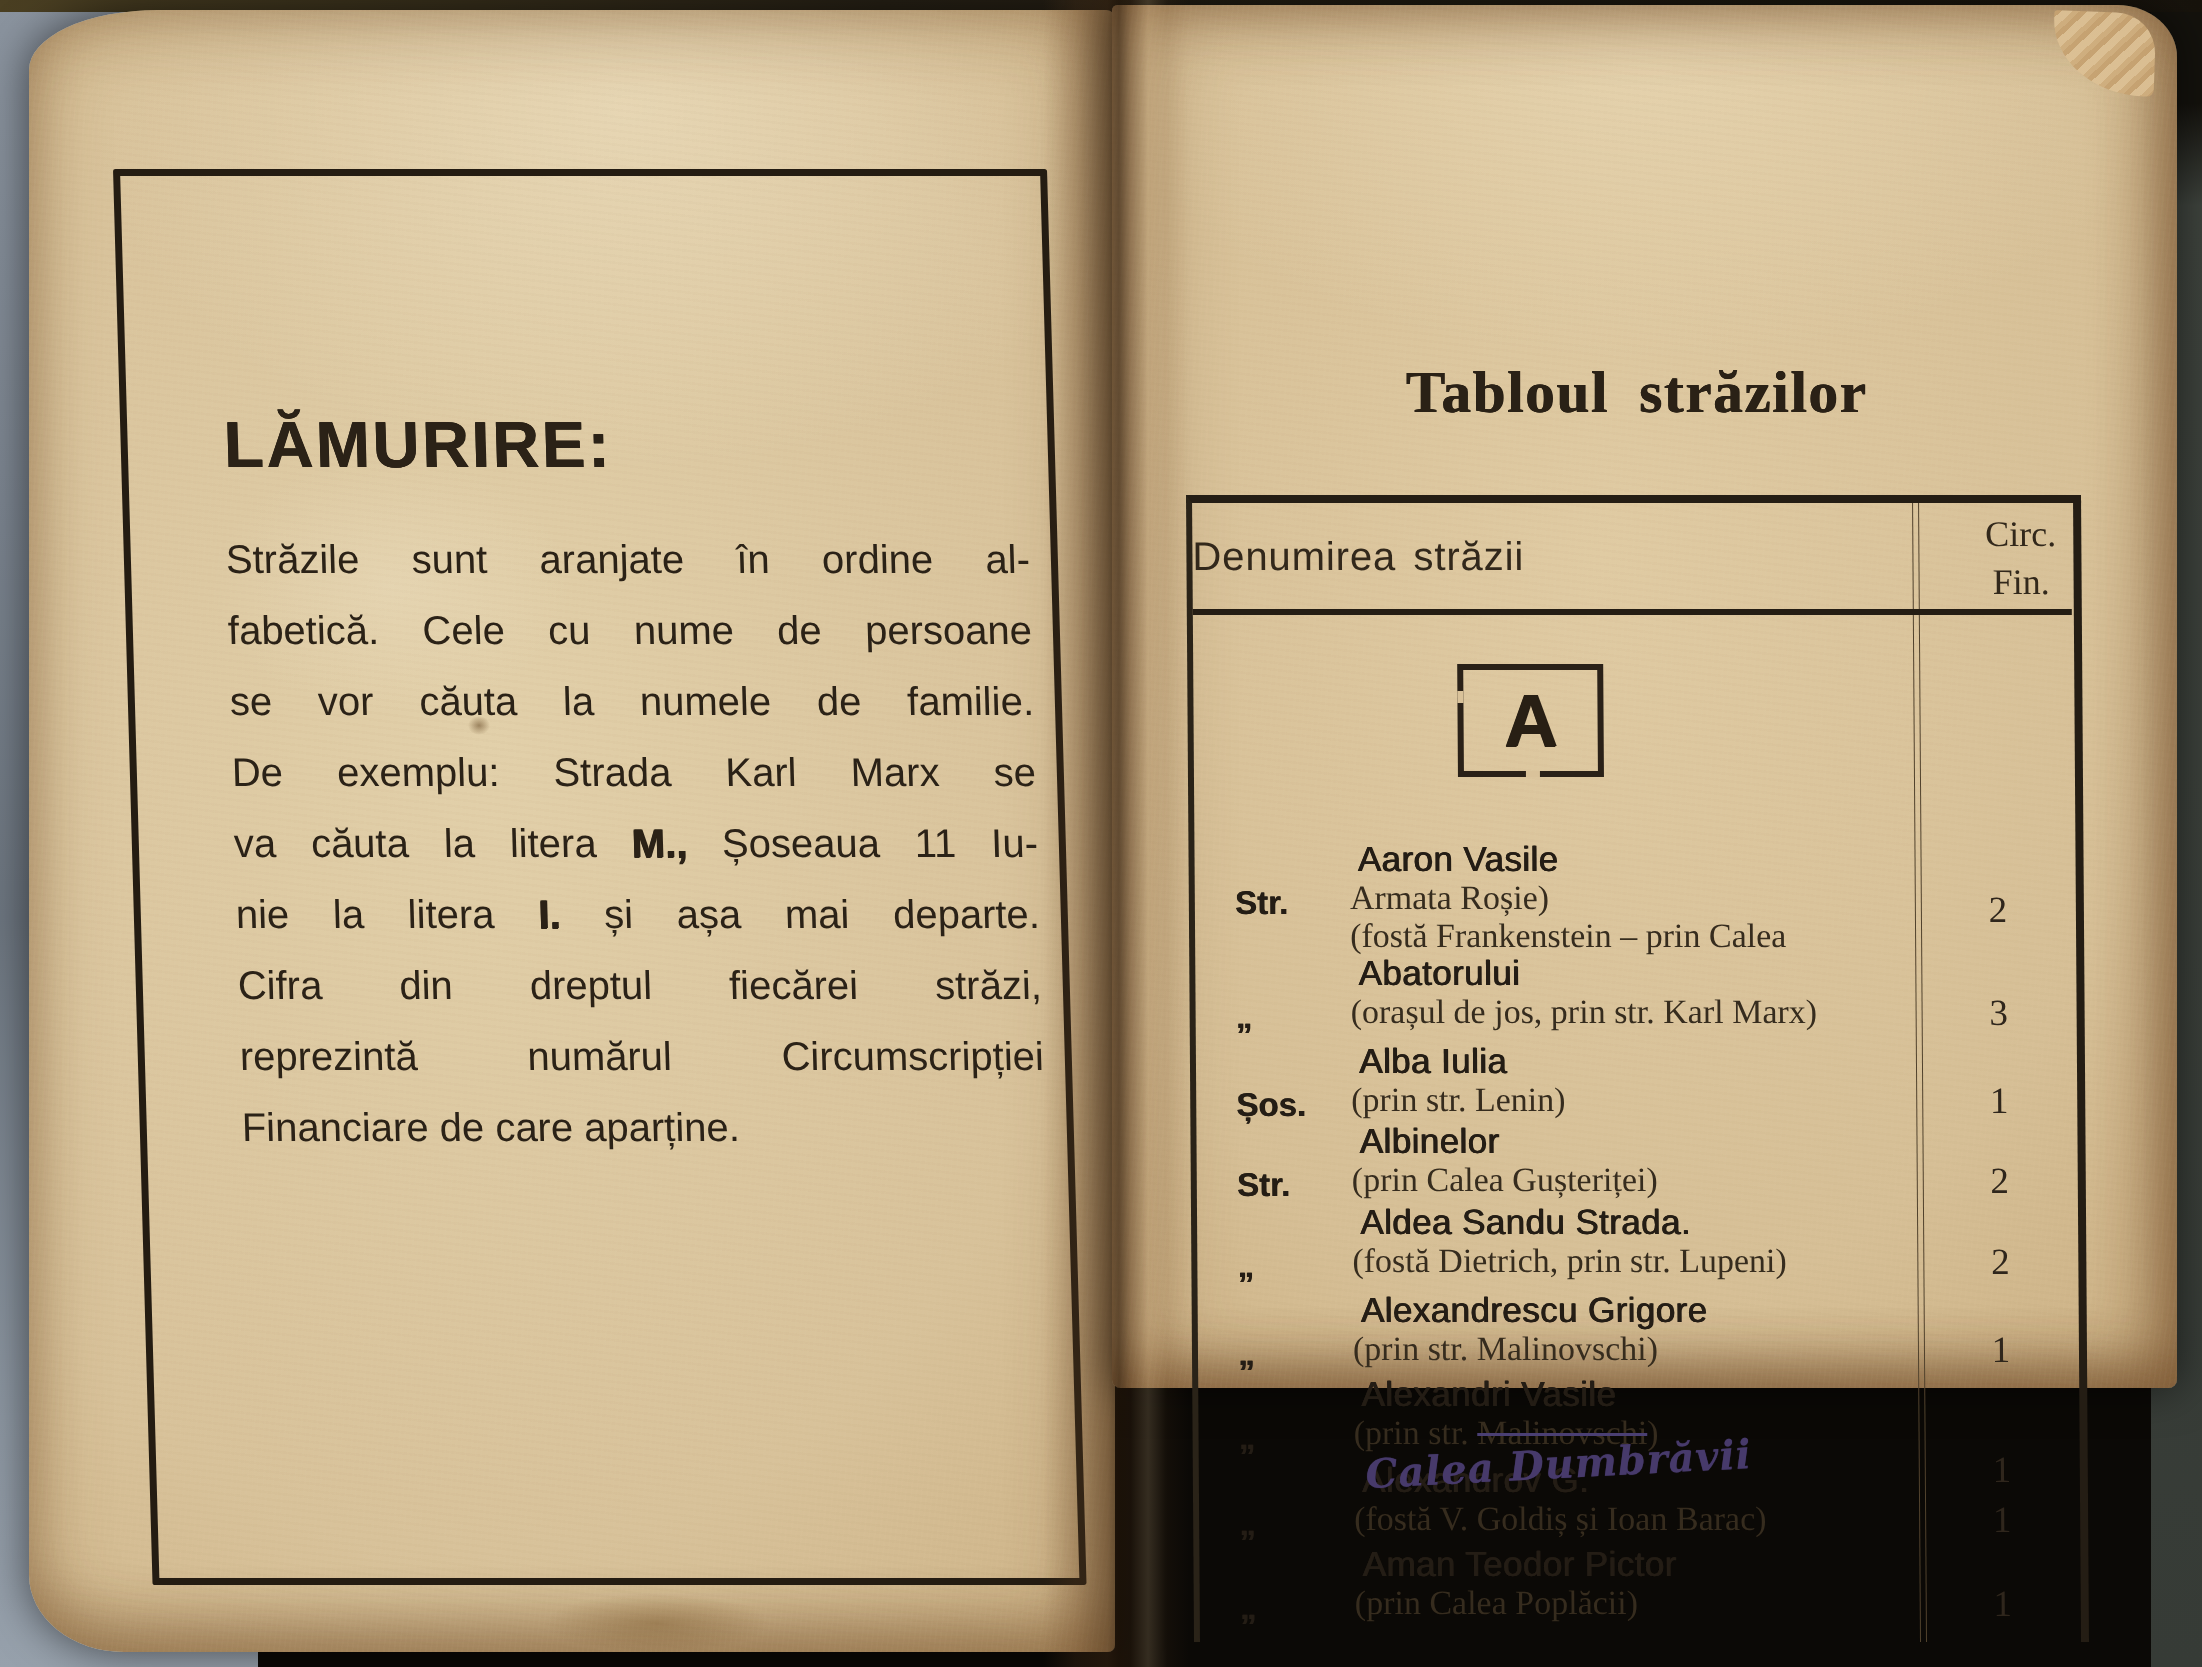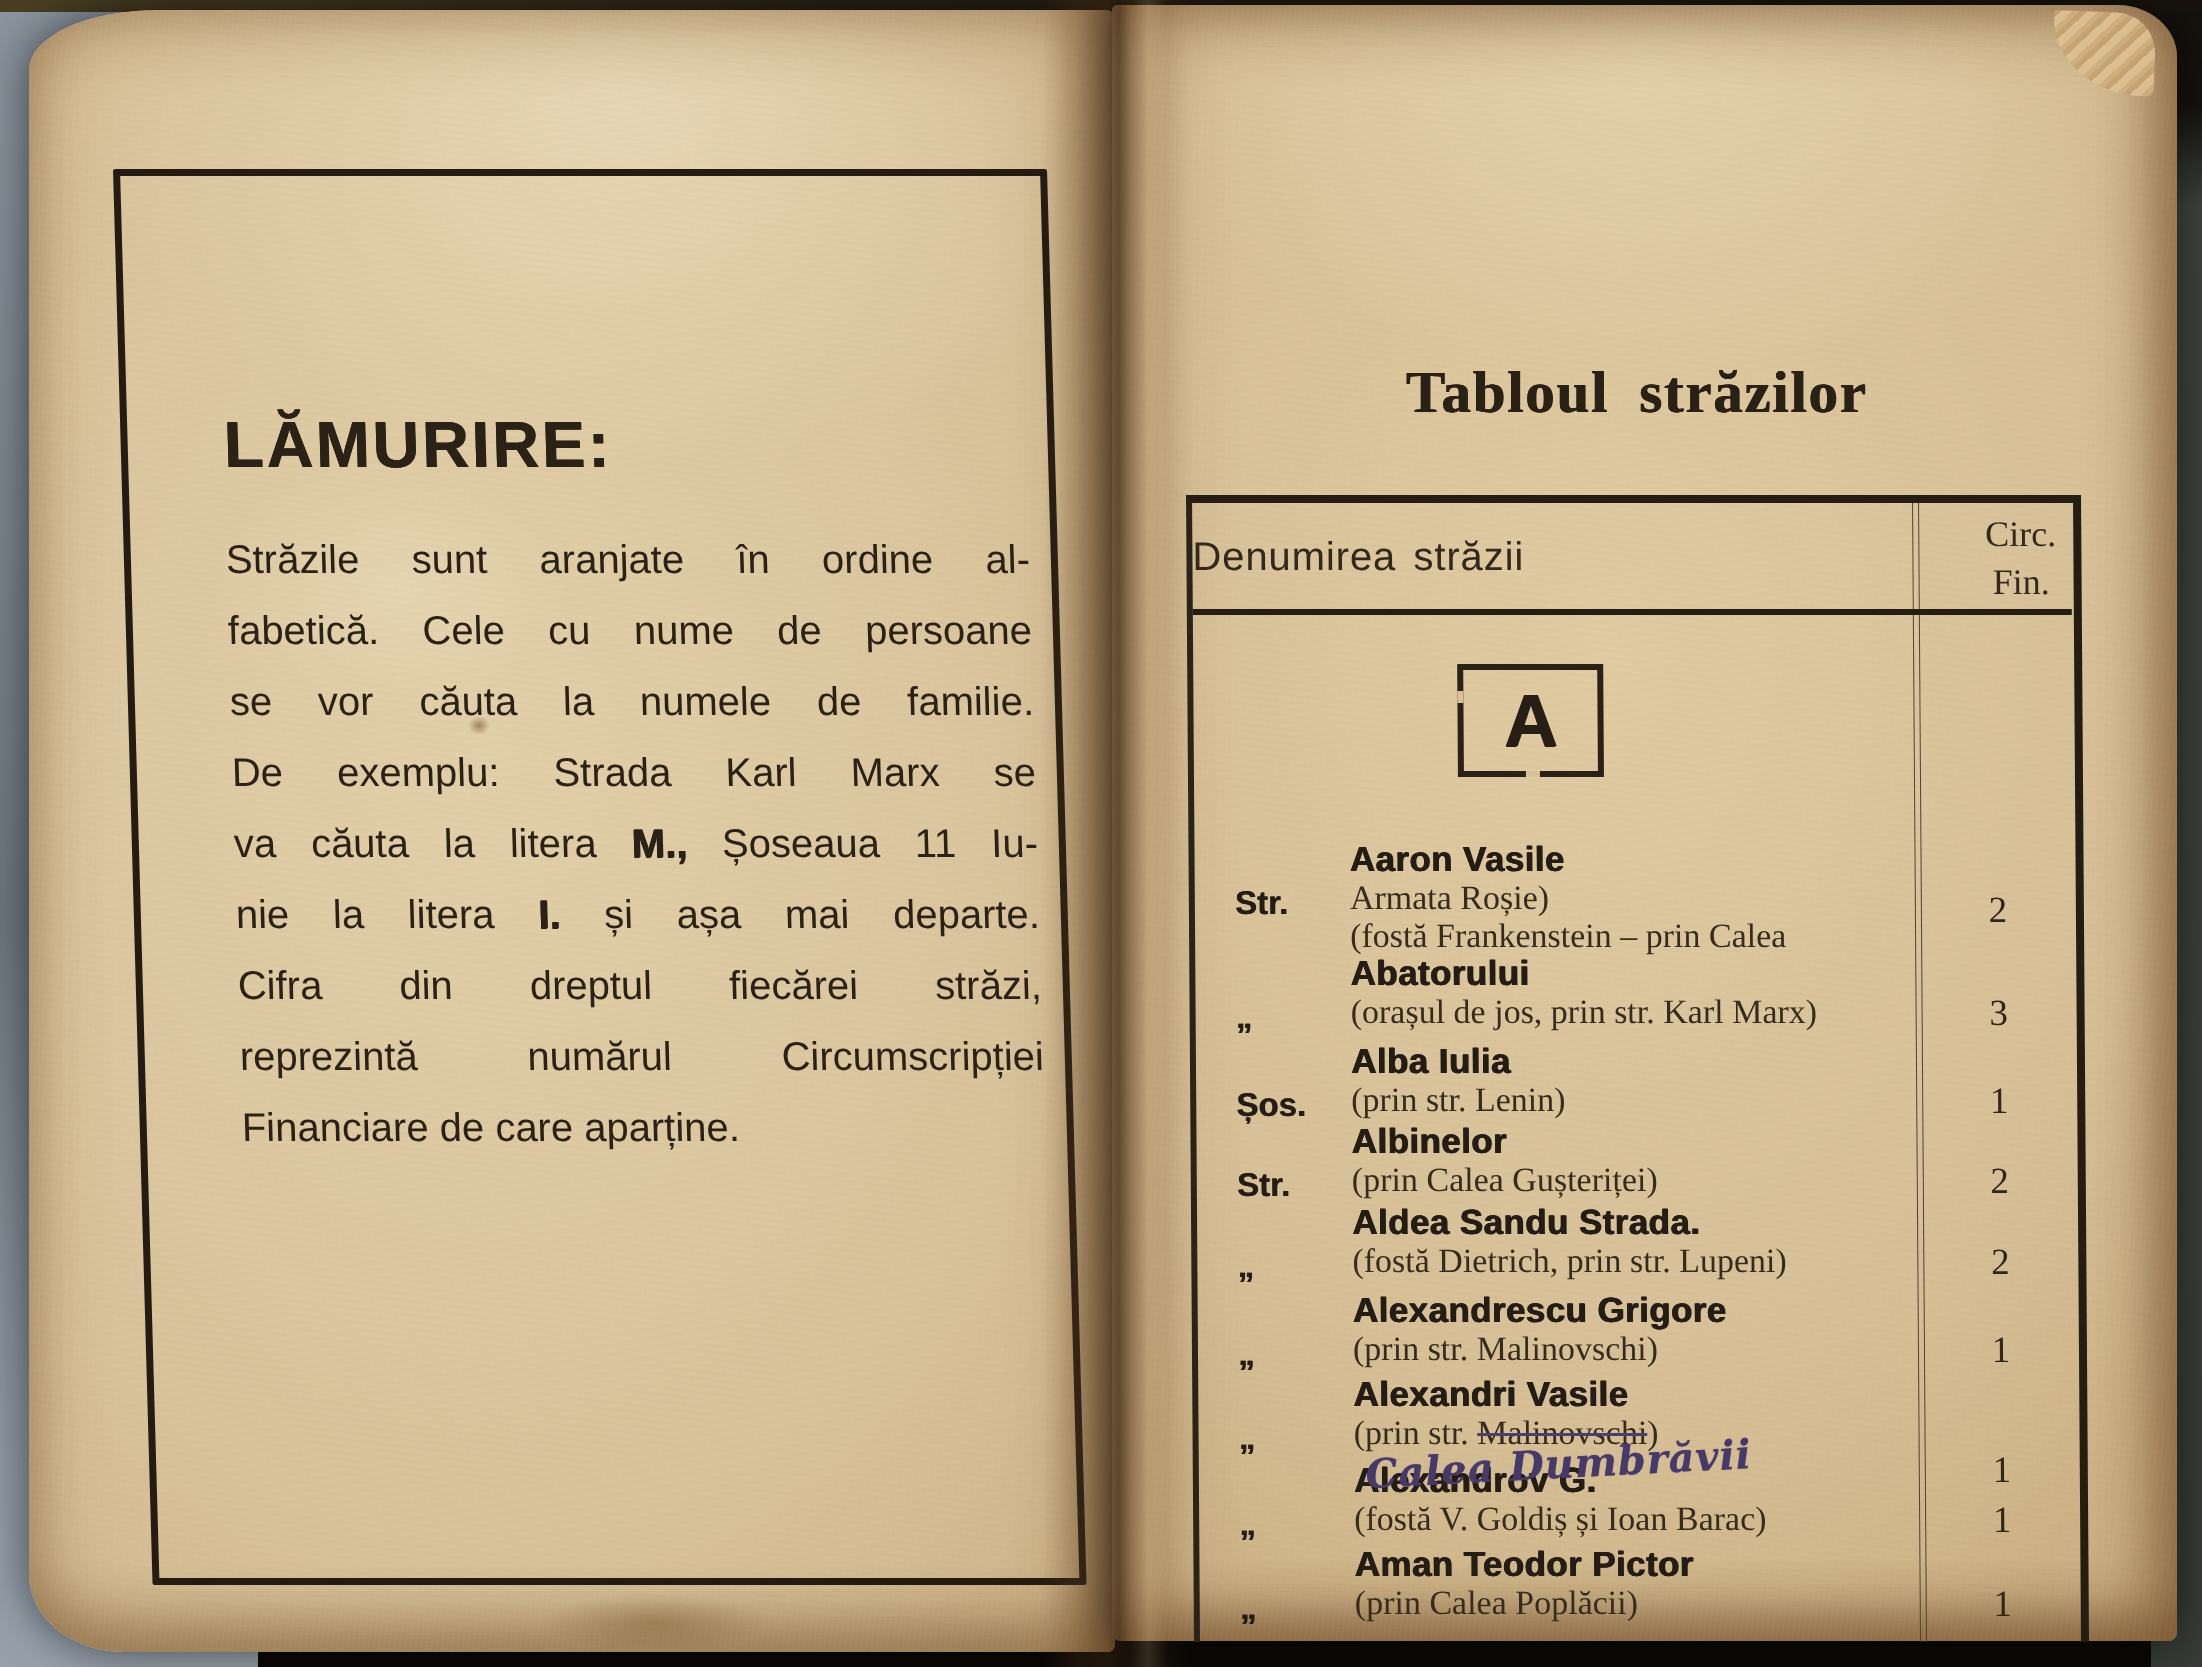--- a/index.html
+++ b/index.html
@@ -17,21 +17,21 @@
 
   
   .page{position:absolute;box-sizing:border-box;}
   .page-left{left:29px;top:10.3px;width:1086px;height:1642px;
       border-radius:129px 8.6px 6.9px 95px / 60px 8.6px 6.9px 77px;
       background:
         radial-gradient(774px 516px at 55% 6%, rgba(255,246,222,.35), transparent 70%),
         radial-gradient(1118px 1463px at 42% 45%, #e2d0aa 0%, #d8c29a 55%, #cbb084 85%, #c0a276 100%);
       box-shadow:inset 0 0 77px rgba(120,80,40,.35), inset -39px 0 69px rgba(100,65,30,.28),
         inset 0 -30px 52px rgba(95,60,28,.3), 0 0 43px rgba(0,0,0,.55);}
-  .page-right{left:1112px;top:5.2px;width:1065px;height:1636px;
+  .page-right{left:1112px;top:5.2px;width:1065px;height:1383px;
       border-radius:5.2px 60px 8.6px 8.6px / 5.2px 52px 8.6px 8.6px;
       background:
         radial-gradient(774px 430px at 50% 4%, rgba(255,244,216,.3), transparent 70%),
         radial-gradient(1032px 1377px at 46% 40%, #e0cba3 0%, #d6bf96 55%, #c9ad80 85%, #ba9969 100%);
       box-shadow:inset 0 0 77px rgba(120,80,40,.3), inset 47px 0 77px rgba(110,70,35,.3),
         inset -30px 0 56px rgba(100,60,30,.38), inset 0 -26px 47px rgba(90,55,25,.35),
         0 0 43px rgba(0,0,0,.55);}
   .grain{position:absolute;inset:0;border-radius:inherit;pointer-events:none;opacity:.6;background-image:
       repeating-linear-gradient(7deg, rgba(120,90,50,.035) 0 2.6px, transparent 2.6px 6.9px),
       repeating-linear-gradient(97deg, rgba(255,240,200,.04) 0 1.7px, transparent 1.7px 5.2px);}
@@ -73,22 +73,22 @@
       font-family:"Liberation Serif",serif;font-size:36px;line-height:48px;color:#32281b;padding-left:29px;}
   .colsep{position:absolute;left:720px;top:0;bottom:0;width:6.9px;box-sizing:border-box;
       border-left:1.7px solid #51422d;border-right:1.7px solid #51422d;}
   .letterbox{position:absolute;left:264px;top:161px;width:146px;height:113px;box-sizing:border-box;
       border:6px solid #2a2118;display:flex;align-items:center;justify-content:center;}
   .letterbox .gap1{position:absolute;left:-6px;top:20.6px;width:6px;height:12px;background:#d9c29a;}
   .letterbox .gap2{position:absolute;bottom:-6px;left:62px;width:13.8px;height:6px;background:#d9c29a;}
   .letterA{font-size:74px;font-weight:700;color:#281f14;text-shadow:1.3px 0 currentColor,0 0.9px currentColor;}
   .entry{position:absolute;left:0;width:879px;display:grid;grid-template-columns:155px 572px 152px;}
   .etype{padding-left:40px;font-weight:700;font-size:33px;color:#241d15;text-shadow:0.6px 0 currentColor;margin-top:45px;}
-  .ename{font-weight:700;font-size:35px;line-height:40px;letter-spacing:0.4px;color:#241d15;
-      text-shadow:0.9px 0 currentColor,0 0.4px currentColor;}
+  .ename{font-weight:400;font-size:35px;line-height:40px;letter-spacing:0.4px;color:#241d15;
+      text-shadow:0.9px 0 currentColor,0 0.4px currentColor;margin-left:8px;}
   .edetail{font-family:"Liberation Serif",serif;font-size:34px;line-height:38px;color:#362c1e;}
   .ecirc{font-family:"Liberation Serif",serif;font-size:37px;color:#2f261c;text-align:center;align-self:end;padding-bottom:1.7px;}
   .entry.three .ecirc{align-self:center;padding-top:26px;}
   .struck{text-decoration:line-through;text-decoration-color:#4a3f73;text-decoration-thickness:2.6px;margin-top:24px;}
   .hand{display:inline-block;position:relative;z-index:6;margin-left:12px;white-space:nowrap;
       font-family:"DejaVu Serif",serif;font-style:italic;font-weight:700;font-size:40px;
       color:#473a6b;transform:rotate(-3deg) translateY(-6.9px);letter-spacing:0.9px;
       text-shadow:0 0 0.9px rgba(71,58,107,.8);}
 </style>
 </head>

